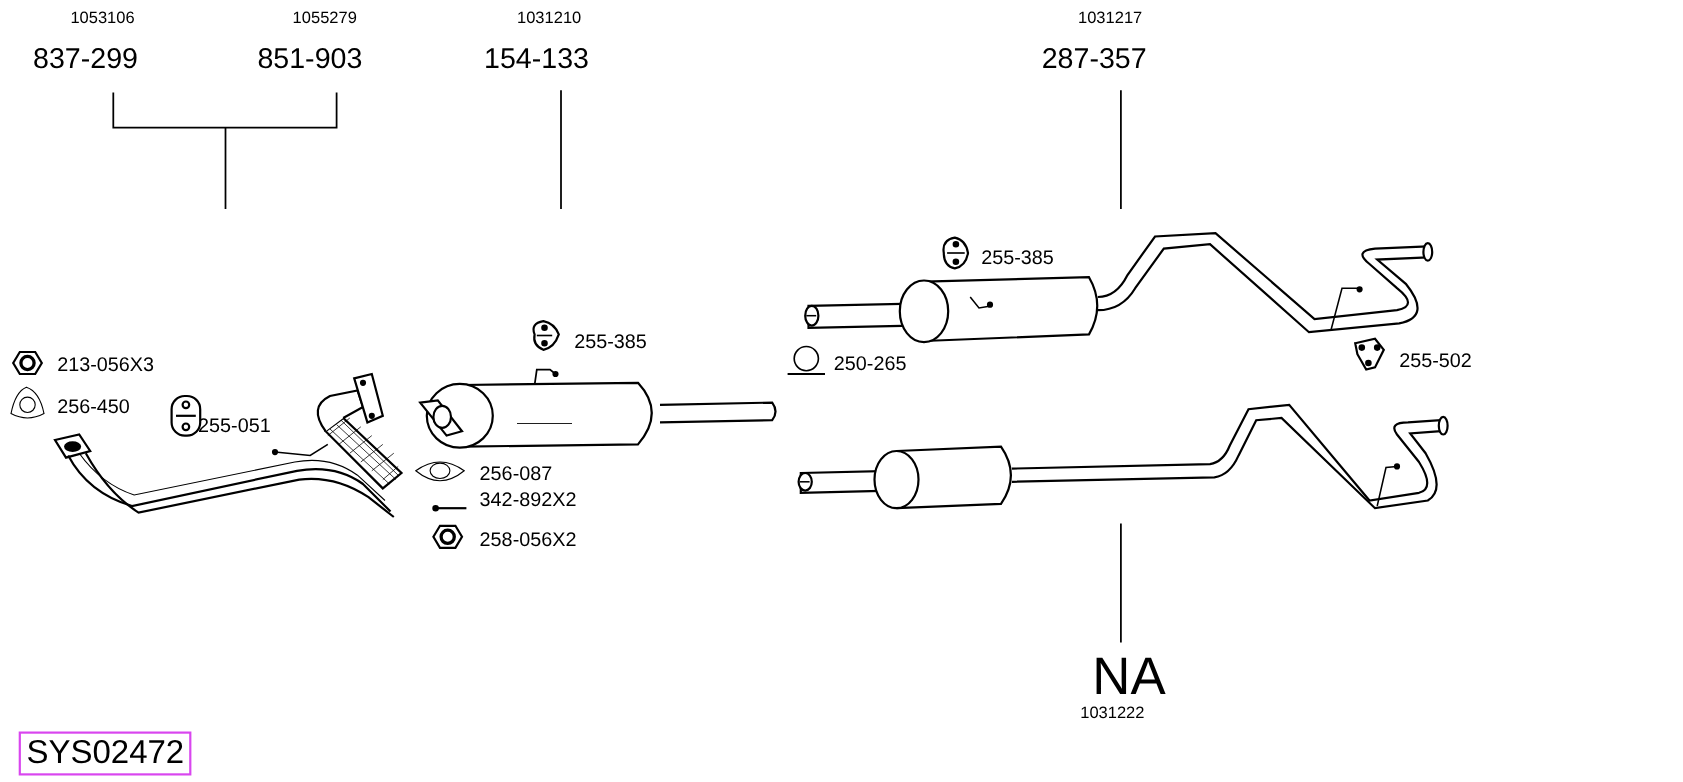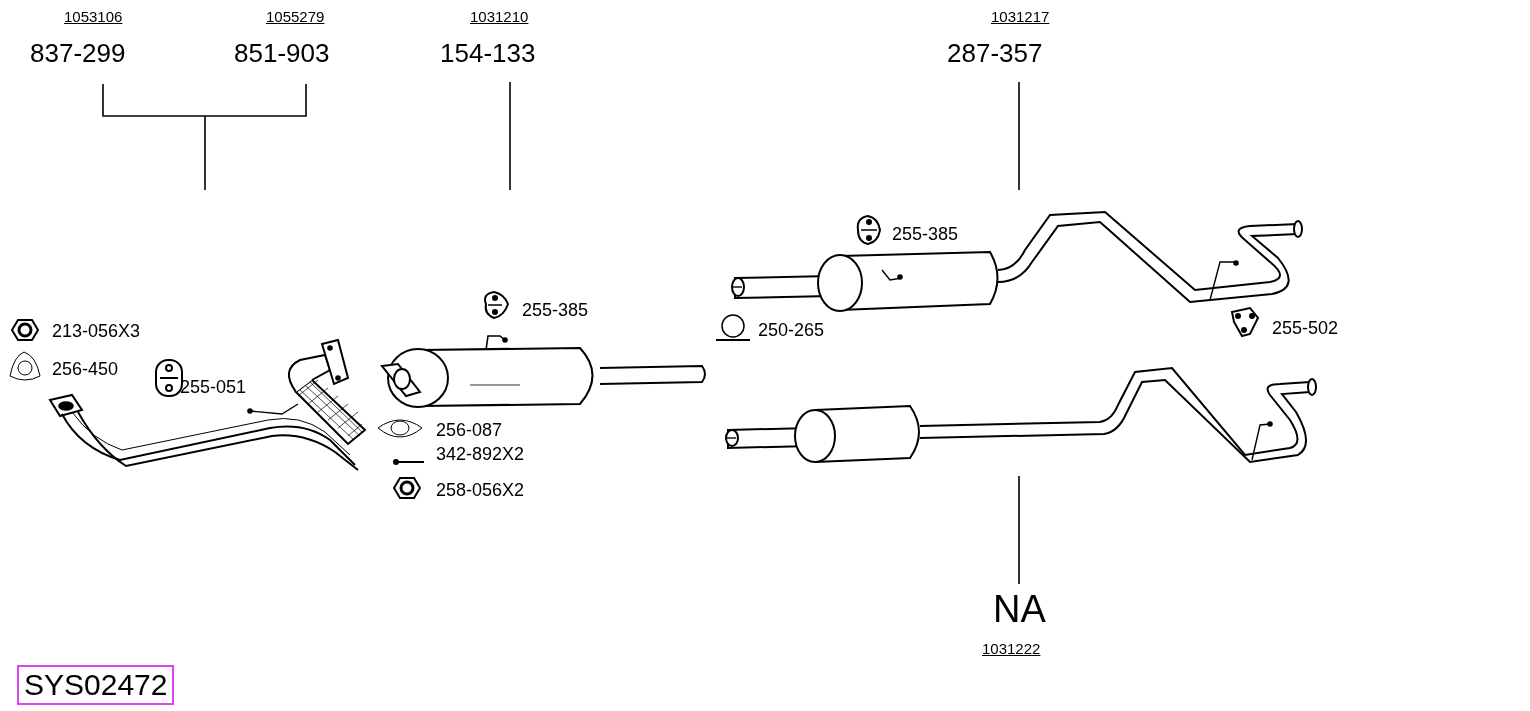--- a/index.html
+++ b/index.html
@@ -1,38 +1,38 @@
 <!DOCTYPE html>
 <html><head>
 <meta charset="utf-8">
 <style>
   html, body { margin:0; padding:0; background:#ffffff; }
   body { width:1530px; height:711px; position:relative; overflow:hidden; font-family:"Liberation Sans", sans-serif; color:#000; }
   .abs { position:absolute; }
-  .ref { font-size:15px;text-decoration:underline; }
+  .ref { font-size:15px; }
   .big { font-size:26px; letter-spacing:0px; }
   .part { font-size:18px; }
-  .na { font-size:38px; }
+  .na { font-size:48px; }
   .sys { left:17px; top:665px; border:2px solid #d946ef; padding:0 5px; font-size:30px; line-height:36px; }
   svg.draw { position:absolute; left:0; top:0; }
   .part-label { cursor:pointer; }
 </style>
 </head>
 <body>
 
 <div class="abs ref" style="left:64px;top:8px;">1053106</div>
 <div class="abs big part-label" style="left:30px;top:38px;">837-299</div>
 
 <div class="abs ref" style="left:266px;top:8px;">1055279</div>
 <div class="abs big part-label" style="left:234px;top:38px;">851-903</div>
 
 <div class="abs ref" style="left:470px;top:8px;">1031210</div>
 <div class="abs big part-label" style="left:440px;top:38px;">154-133</div>
 
-<div class="abs ref" style="left:980px;top:8px;margin-left:11px;">1031217</div>
+<div class="abs ref" style="left:980px;top:8px;">1031217</div>
 <div class="abs big part-label" style="left:947px;top:38px;">287-357</div>
 
 <div class="abs na part-label" style="left:993px;top:588px;">NA</div>
 <div class="abs ref" style="left:982px;top:640px;">1031222</div>
 
 <div class="abs sys">SYS02472</div>
 
 <div class="abs part part-label" style="left:52px;top:321px;">213-056X3</div>
 <div class="abs part part-label" style="left:52px;top:359px;">256-450</div>
 <div class="abs part part-label" style="left:180px;top:377px;">255-051</div>

